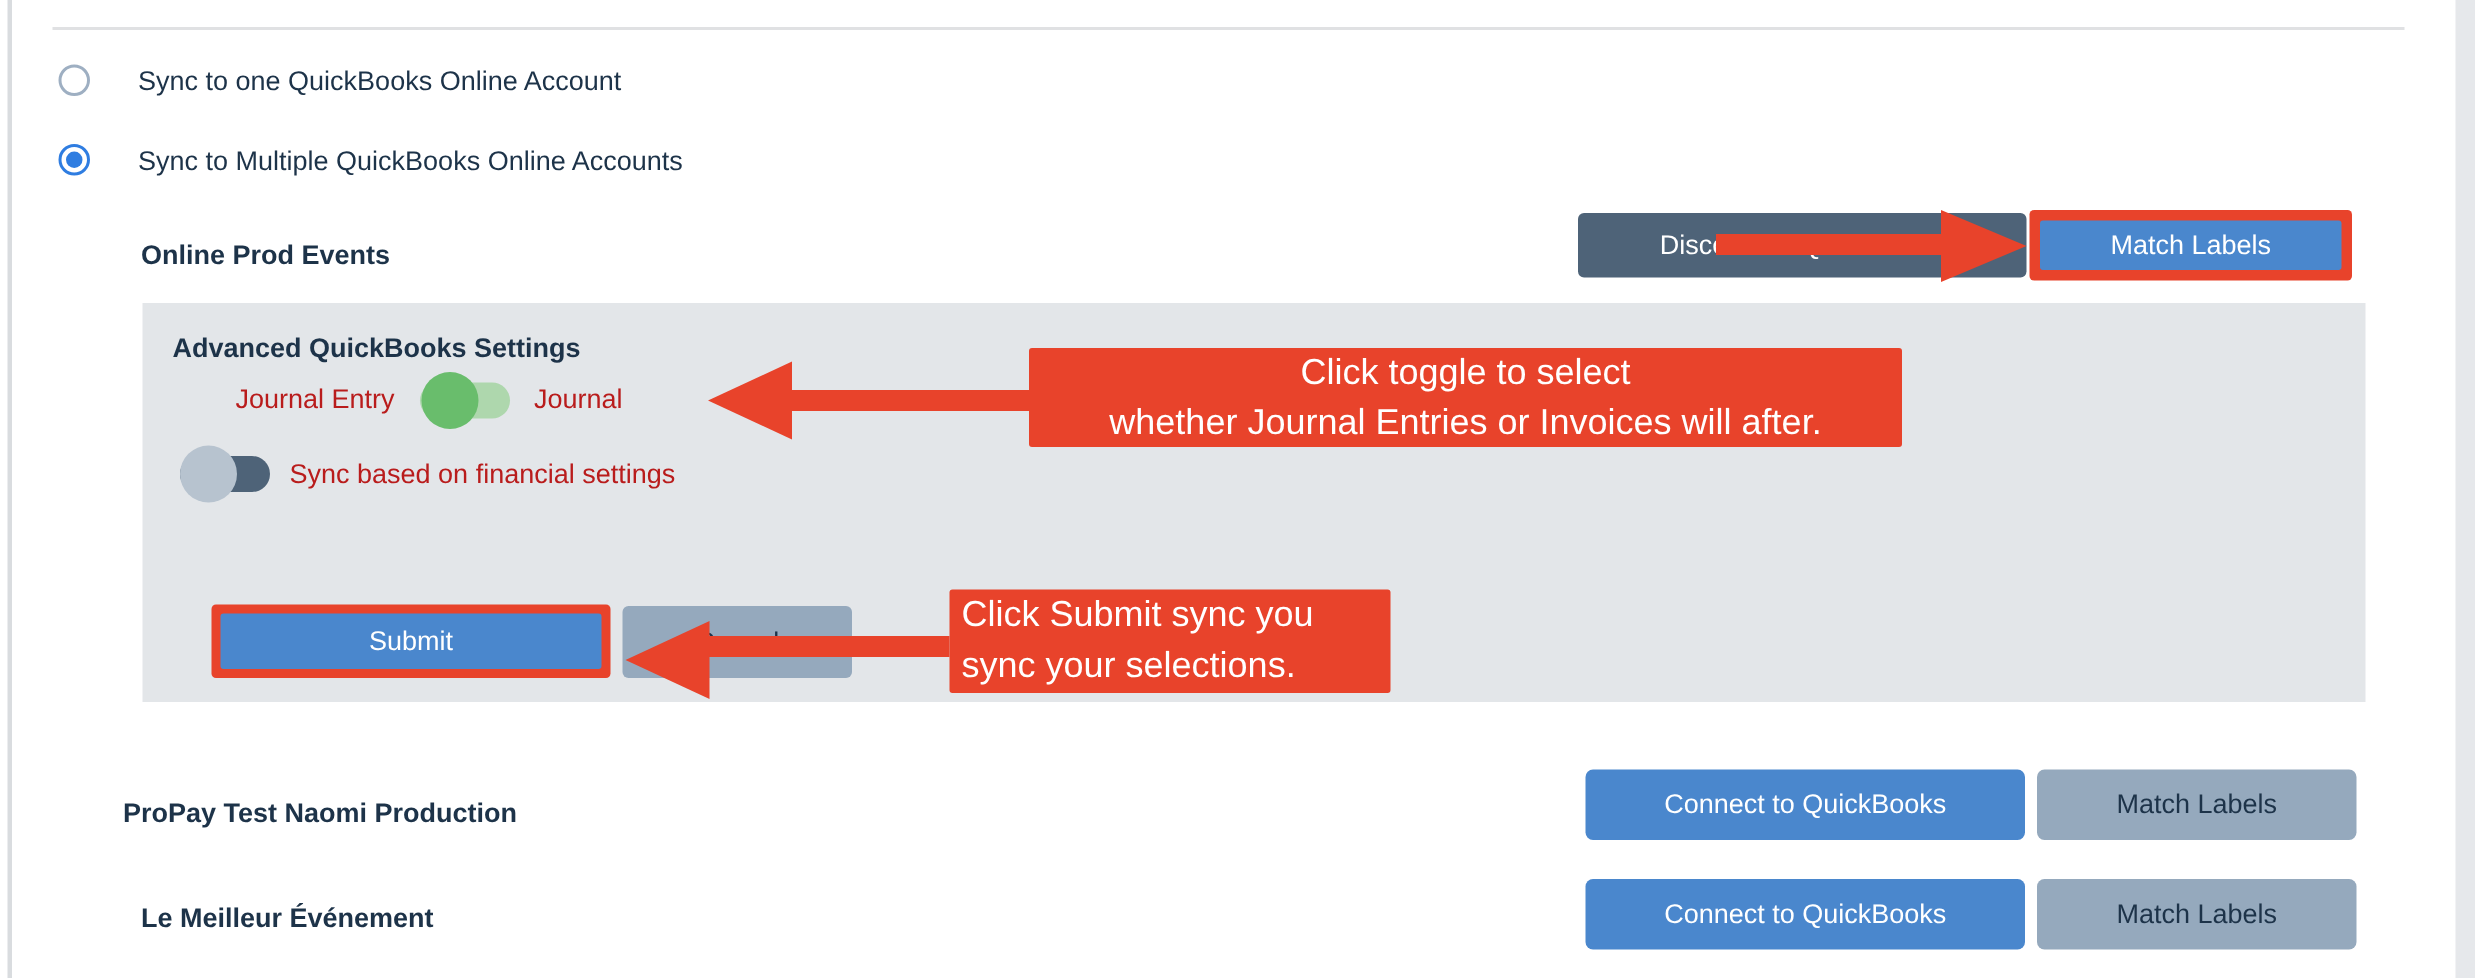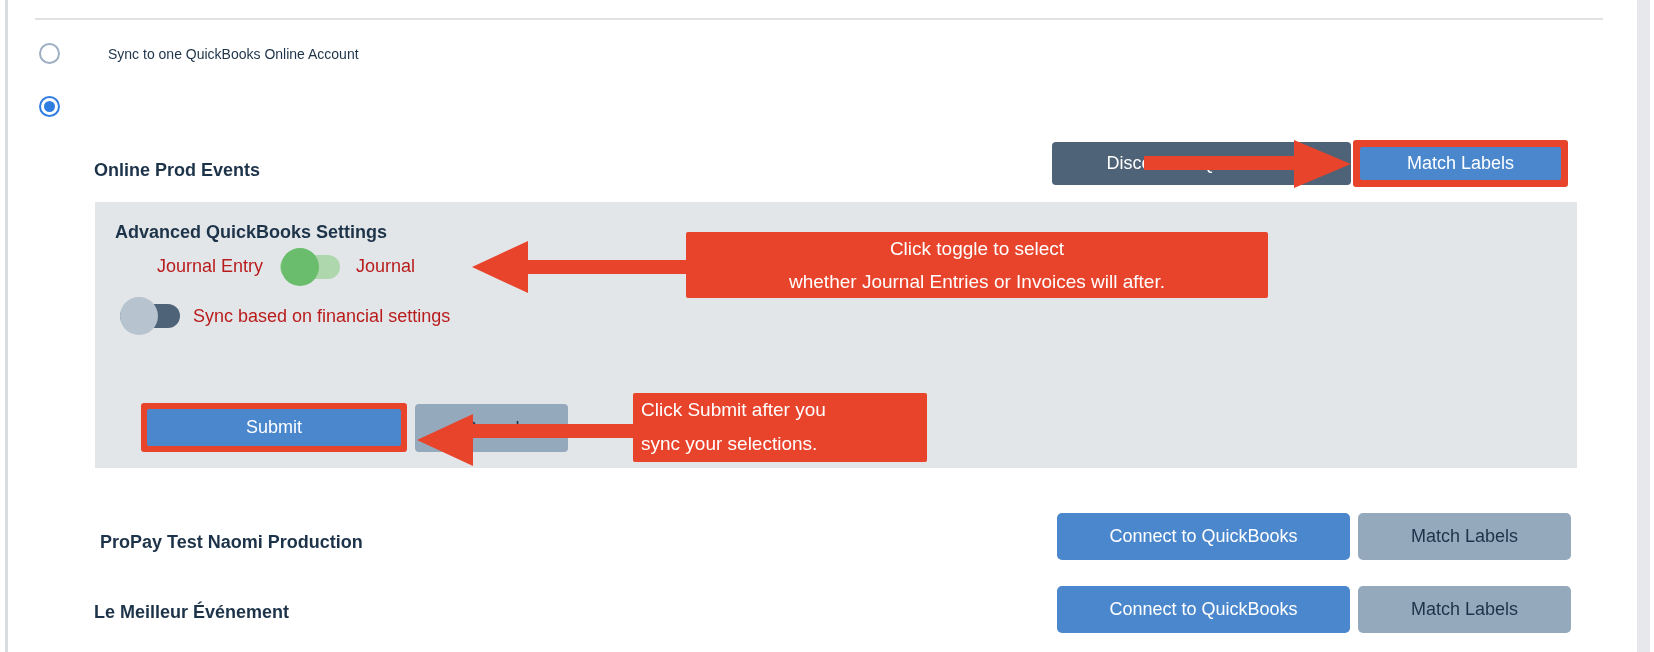--- a/index.html
+++ b/index.html
@@ -10,58 +10,59 @@
   .abs{position:absolute;}
   .left-edge{left:5px;top:0;width:3px;height:652px;background:#d9dcdf;}
   .scrollbar{left:1637px;top:0;width:13px;height:652px;background:#e6e8eb;}
   .divider{left:35px;top:18px;width:1568px;height:2px;background:#e0e1e3;}
 
   
   .radio{width:21px;height:21px;border-radius:50%;background:#fff;box-sizing:border-box;}
   .radio.off{border:2px solid #9eafc2;}
   .radio.on{border:2px solid #2f7de1;}
   .radio.on::after{content:"";position:absolute;left:3px;top:3px;width:11px;height:11px;border-radius:50%;background:#2f7de1;}
-  .radio-label{font-size:14px;line-height:21px;color:#1d3349;margin-left:16px;}
+  .radio-label{font-size:18px;line-height:21px;color:#1d3349;}
 
   .section-label{font-weight:bold;font-size:18px;line-height:20px;color:#1d3349;}
 
   
   .btn{display:flex;align-items:center;justify-content:center;font-size:18px;border-radius:4px;box-sizing:border-box;cursor:pointer;}
   .btn-dark{background:#4e6378;color:#ffffff;}
   .btn-blue{background:#4a87cd;color:#ffffff;}
   .btn-gray{background:#95a9bd;color:#1d3349;}
   .hl{background:#e8432b;border-radius:3px;}    
   .hl .btn{position:absolute;border-radius:2px;}
 
   
   .panel{left:95px;top:202px;width:1482px;height:266px;background:#e3e6e9;}
   .toggle-track{border-radius:12px;height:24px;width:60px;}
   .toggle-knob{border-radius:50%;width:38px;height:38px;}
   .t-label{font-size:18px;line-height:20px;color:#b91c1c;}
 
   
-  .note{background:#e8432b;color:#ffffff;font-size:19px;line-height:33px;border-radius:2px;}
+  .note{background:#e8432b;color:#ffffff;font-size:24px;line-height:33px;border-radius:2px;}
   .note.center{text-align:center;}
   .shaft{background:#e8432b;}
   .head-right{width:0;height:0;border-top:24px solid transparent;border-bottom:24px solid transparent;border-left:57px solid #e8432b;}
   .head-left{width:0;height:0;border-top:26px solid transparent;border-bottom:26px solid transparent;border-right:56px solid #e8432b;}
 </style>
 </head>
 <body>
 
 <div class="screen">
 
   <div class="abs left-edge"></div>
   <div class="abs scrollbar"></div>
   <div class="abs divider"></div>
 
   <div class="abs radio off" style="left:39px;top:43px;"></div>
   <div class="abs radio-label" style="left:92px;top:44px;">Sync to one QuickBooks Online Account</div>
 
   <div class="abs radio on" style="left:39px;top:96px;"></div>
+  <div class="abs radio-label" style="left:92px;top:97px;">Sync to Multiple QuickBooks Online Accounts</div>
 
   <div class="abs section-label" style="left:94px;top:160px;">Online Prod Events</div>
   <div class="abs btn btn-dark" style="left:1052px;top:142px;width:299px;height:43px;">Disconnect QuickBooks</div>
   <div class="abs hl" style="left:1353px;top:140px;width:215px;height:47px;">
     <div class="btn btn-blue" style="left:7px;top:7px;width:201px;height:33px;">Match Labels</div>
   </div>
 
   <div class="abs shaft" style="left:1144px;top:156px;width:151px;height:14px;"></div>
   <div class="abs head-right" style="left:1294px;top:140px;"></div>
 
@@ -85,25 +86,25 @@
   <div class="abs head-left" style="left:472px;top:241px;"></div>
   <div class="abs shaft" style="left:526px;top:260px;width:160px;height:14px;"></div>
   <div class="abs note center" style="left:686px;top:232px;width:582px;height:66px;">
     <div>Click toggle to select</div>
     <div>whether Journal Entries or Invoices will after.</div>
   </div>
 
   <div class="abs head-left" style="left:417px;top:414px;"></div>
   <div class="abs shaft" style="left:470px;top:424px;width:163px;height:14px;"></div>
   <div class="abs note" style="left:633px;top:393px;width:294px;height:69px;padding-left:8px;box-sizing:border-box;line-height:34px;">
-    <div>Click Submit after you</div>
+    <div>Click Submit sync you</div>
     <div>sync your selections.</div>
   </div>
 
-  <div class="abs section-label" style="left:100px;top:532px;text-align:center;">ProPay Test Naomi Production</div>
+  <div class="abs section-label" style="left:82px;top:532px;text-align:center;">ProPay Test Naomi Production</div>
   <div class="abs btn btn-blue" style="left:1057px;top:513px;width:293px;height:47px;border-radius:5px;">Connect to QuickBooks</div>
   <div class="abs btn btn-gray" style="left:1358px;top:513px;width:213px;height:47px;border-radius:5px;">Match Labels</div>
 
   <div class="abs section-label" style="left:94px;top:602px;">Le Meilleur Événement</div>
   <div class="abs btn btn-blue" style="left:1057px;top:586px;width:293px;height:47px;border-radius:5px;">Connect to QuickBooks</div>
   <div class="abs btn btn-gray" style="left:1358px;top:586px;width:213px;height:47px;border-radius:5px;">Match Labels</div>
 
 </div>
 
 </body></html>

